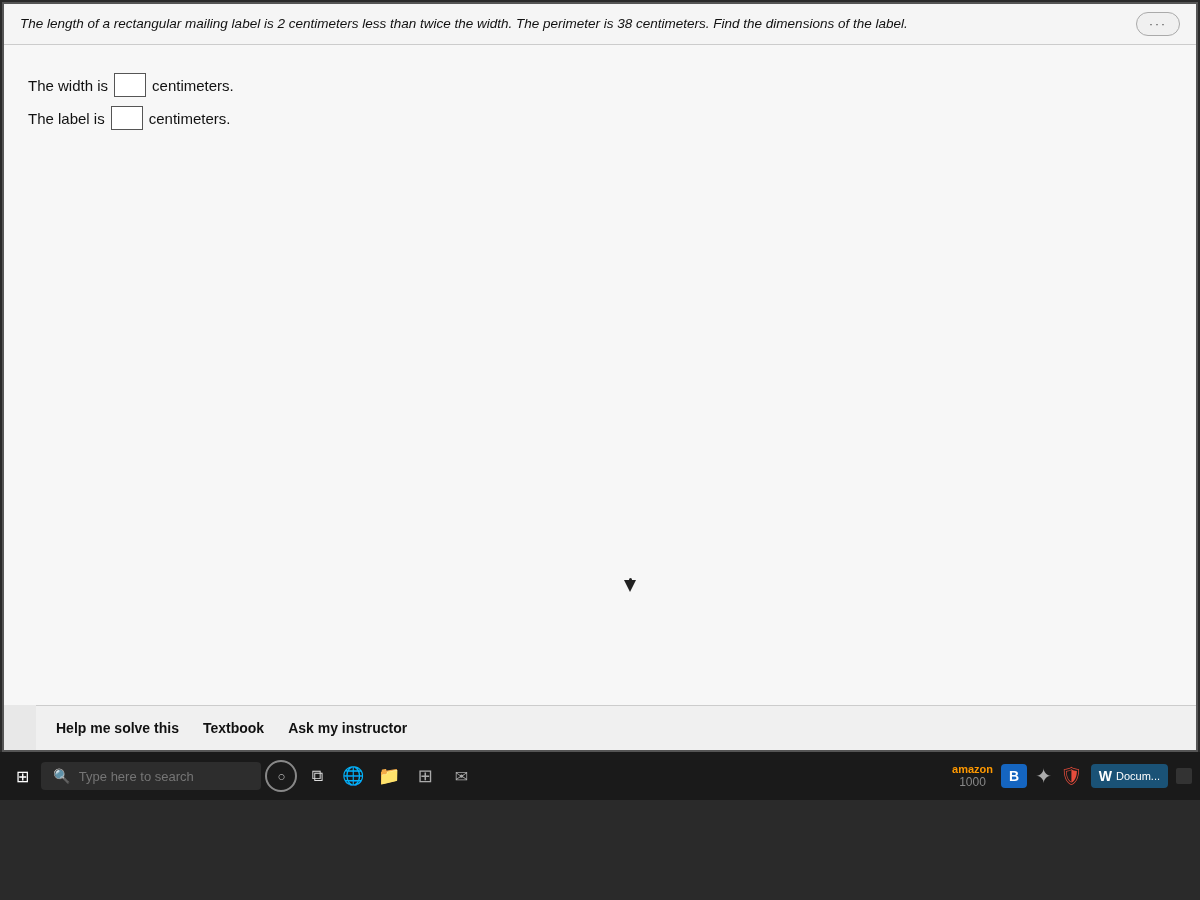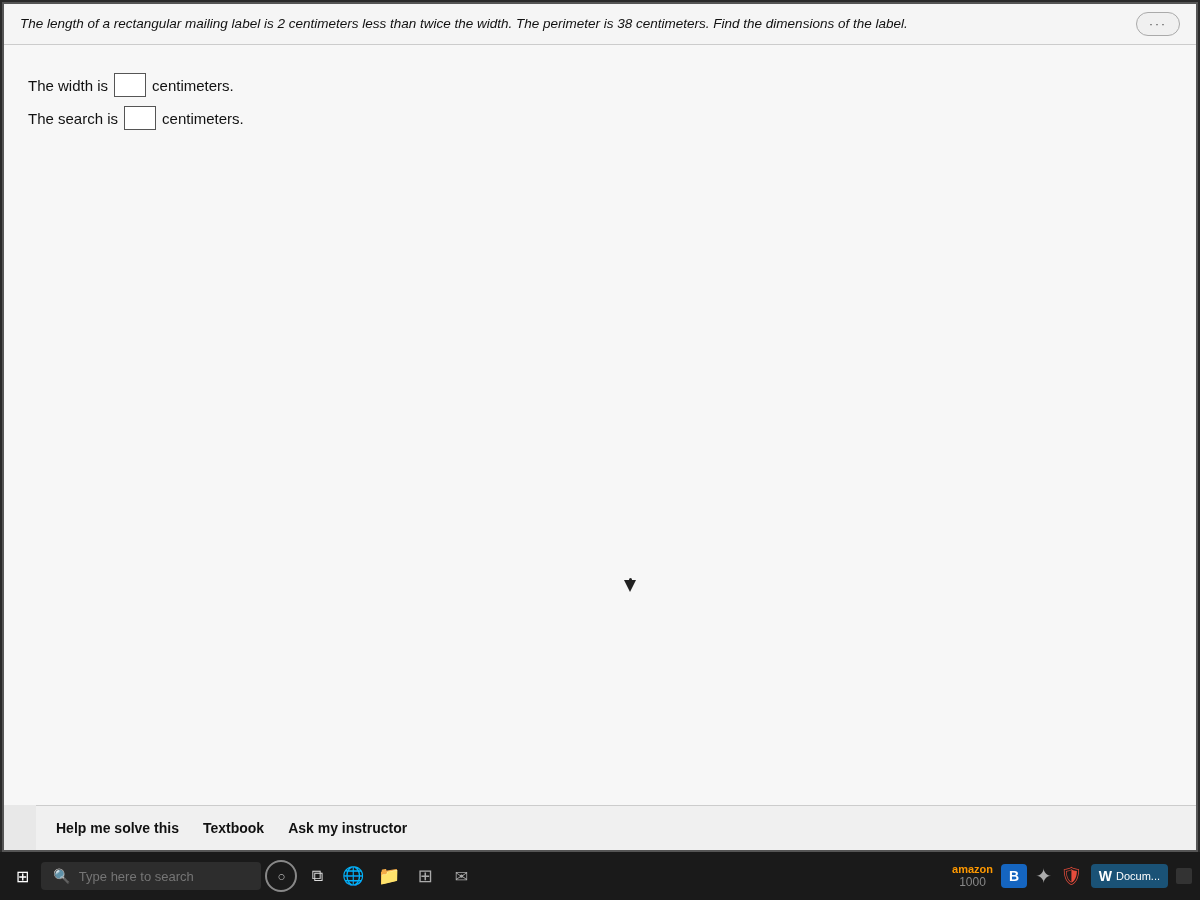--- a/index.html
+++ b/index.html
@@ -11,21 +11,21 @@
     body {
       width: 1200px;
       height: 900px;
       overflow: hidden;
       background: #2a2a2a;
       font-family: Arial, sans-serif;
     }
 
     .screen {
       width: 1200px;
-      height: 900px;
+      height: 800px;
       display: flex;
       flex-direction: column;
       position: relative;
     }
 
     
     .main-area {
       flex: 1;
       background: #e8e8e8;
       display: flex;
@@ -263,21 +263,21 @@
 
       <div class="answer-area">
 
         <div class="answer-row">
           <span>The width is</span>
           <input class="answer-input" type="text" value="" style="">
           <span>centimeters.</span>
         </div>
 
         <div class="answer-row">
-          <span>The search is</span>
+          <span>The label is</span>
           <input class="answer-input" type="text" value="" style="">
           <span>centimeters.</span>
         </div>
 
         <div class="cursor"></div>
       </div>
 
       <div class="action-bar">
         <button class="action-btn">Help me solve this</button>
         <button class="action-btn">Textbook</button>

